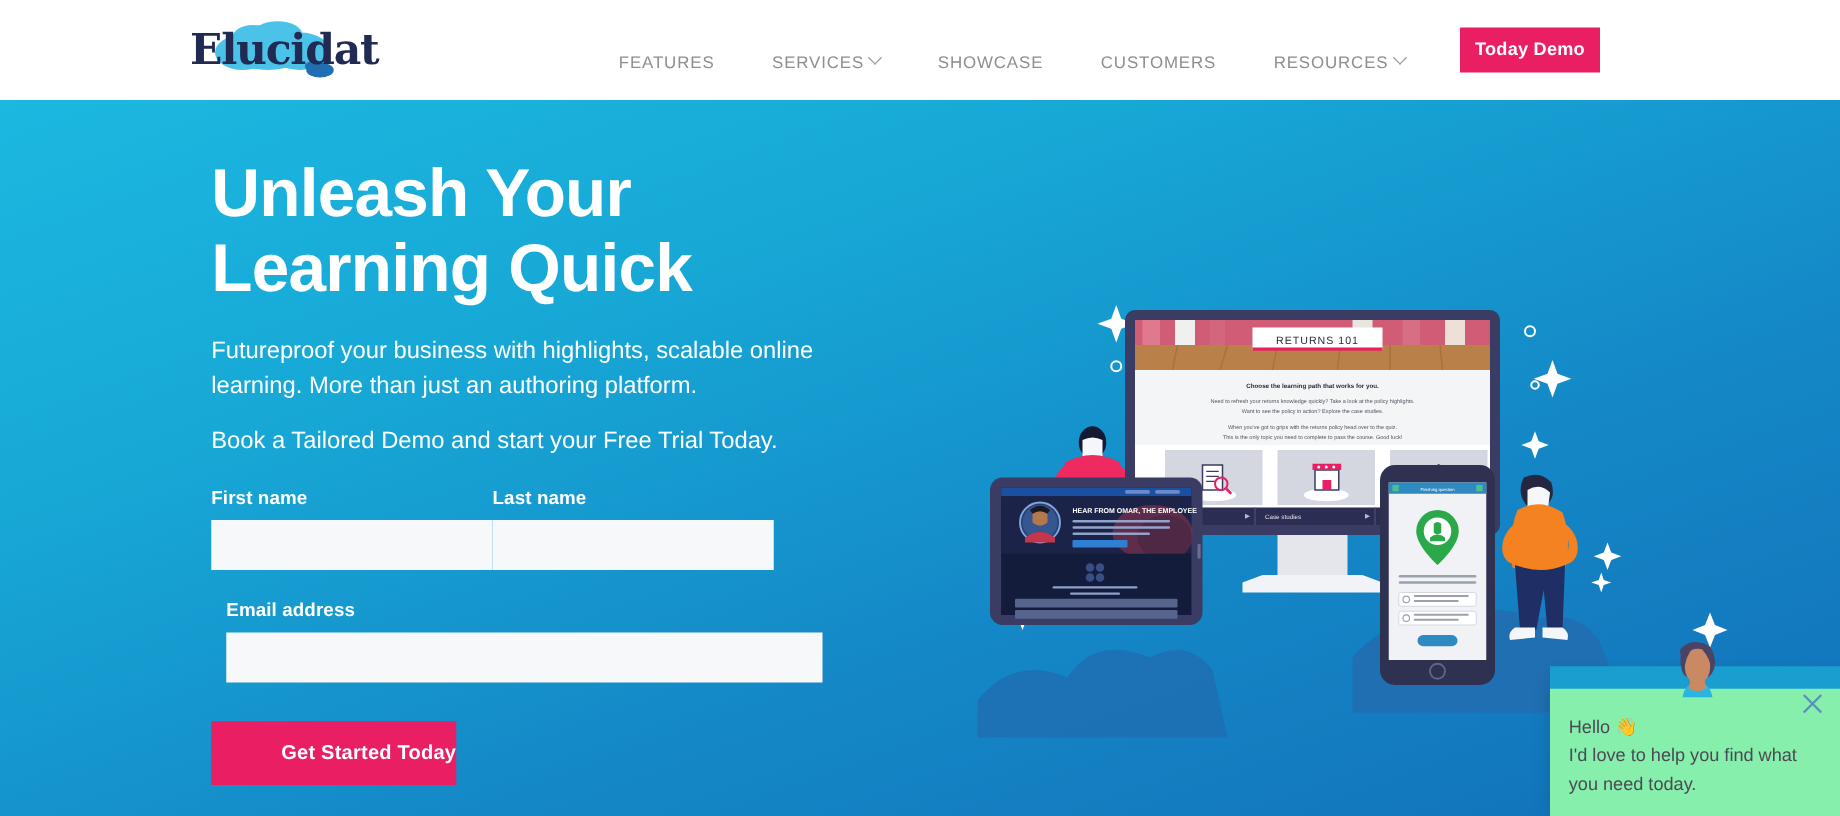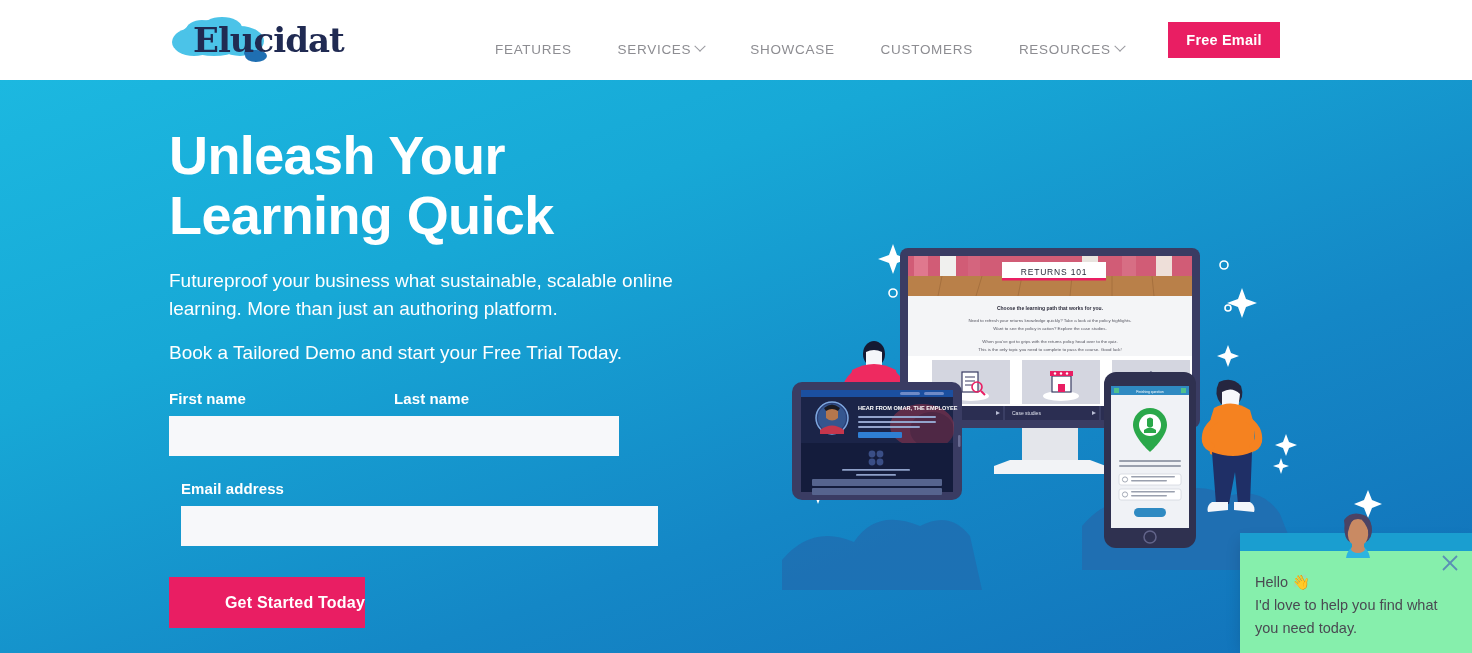--- a/index.html
+++ b/index.html
@@ -28,21 +28,20 @@
   .logo-text {
     position:absolute;
     left:0; top:8px;
     width:150px;
     font-family:"DejaVu Serif", serif;
     font-weight:bold;
     font-size:34px;
     letter-spacing:-1px;
     color:#202a52;
     line-height:36px;
-    margin-left:41px;
   }
 
   .nav {
     position:absolute;
     left:495px; top:0;
     height:98px;
     display:flex;
     align-items:center;
     gap:0;
   }
@@ -223,21 +222,21 @@
     </div>
     <div class="nav-item">
       <span>RESOURCES</span>
       <i class="chev"></i>
     </div>
     <div class="nav-item">
       <span>LOG IN</span>
     </div>
   </nav>
 
-  <button class="free-demo">Free Email</button>
+  <button class="free-demo">Today Demo</button>
 </div>
 
 <div class="hero">
 
   <svg style="position:absolute;left:0;top:0;width:1472px;height:573px;">
     <g fill="#ffffff">
       <path d="M893 164 l4 11 11 4 -11 4 -4 11 -4 -11 -11 -4 11 -4 z"></path>
       <path d="M1242 208 l4 11 11 4 -11 4 -4 11 -4 -11 -11 -4 11 -4 z"></path>
       <path d="M1228 265 l3 8 8 3 -8 3 -3 8 -3 -8 -8 -3 8 -3 z"></path>
       <path d="M1286 354 l3 8 8 3 -8 3 -3 8 -3 -8 -8 -3 8 -3 z"></path>
@@ -253,21 +252,21 @@
       <circle cx="836" cy="337" r="5"></circle>
       <circle cx="1228" cy="228" r="3"></circle>
     </g>
   </svg>
 
   <div class="hero-copy">
     <h1 class="headline">
       <span>Unleash Your</span><br>
       <span>Learning Quick</span>
     </h1>
-    <p class="subcopy">Futureproof your business what sustainable, scalable online learning. More than just an authoring platform.</p>
+    <p class="subcopy">Futureproof your business with highlights, scalable online learning. More than just an authoring platform.</p>
     <p class="subcopy2">Book a Tailored Demo and start your Free Trial Today.</p>
   </div>
 
   <form class="form">
     <div class="field-row">
       <div class="field">
         <label class="field-label">First name</label>
         <input class="field-input" type="text" placeholder="" style="">
       </div>
       <div class="field">

